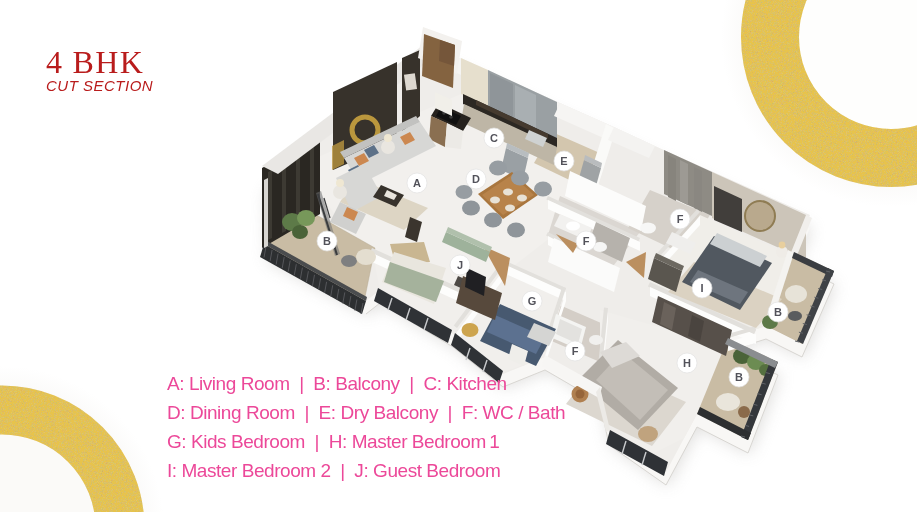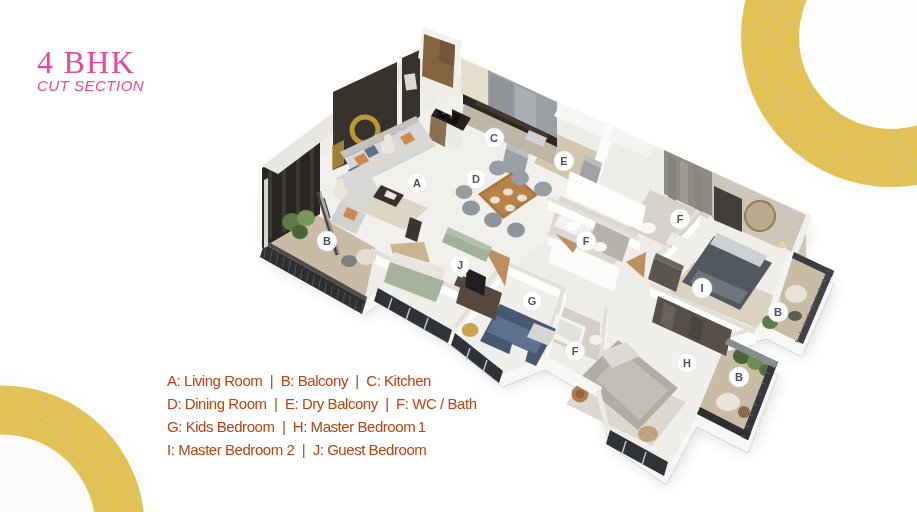--- a/index.html
+++ b/index.html
@@ -1,18 +1,18 @@
 <!DOCTYPE html>
 <html><head><meta charset="utf-8"><style>
 html,body{margin:0;padding:0;background:#fff;}
 .page{position:relative;width:917px;height:512px;overflow:hidden;background:#fff;font-family:"Liberation Sans", sans-serif;}
-.title{position:absolute;left:37px;top:44px;color:#ec4899;}
+.title{position:absolute;left:46px;top:44px;color:#b91c1c;}
 .t1{font-family:"Liberation Serif",serif;font-size:32px;letter-spacing:1.3px;font-weight:400;}
 .t2{font-size:15px;letter-spacing:0.5px;margin-top:-4px;font-weight:400;font-style:italic;}
-.legend{position:absolute;left:167px;top:369px;color:#c2410c;font-size:15px;line-height:23px;letter-spacing:-0.45px;}
+.legend{position:absolute;left:167px;top:369px;color:#ec4899;font-size:19px;line-height:29px;letter-spacing:-0.45px;}
 </style></head><body>
 <div class="page">
 <svg width="917" height="512" viewBox="0 0 917 512" style="position:absolute;left:0;top:0">
 <defs>
 <filter id="blur8">
           <feGaussianBlur stdDeviation="8"></feGaussianBlur>
         </filter>
 <filter id="blur4">
           <feGaussianBlur stdDeviation="4"></feGaussianBlur>
         </filter>

